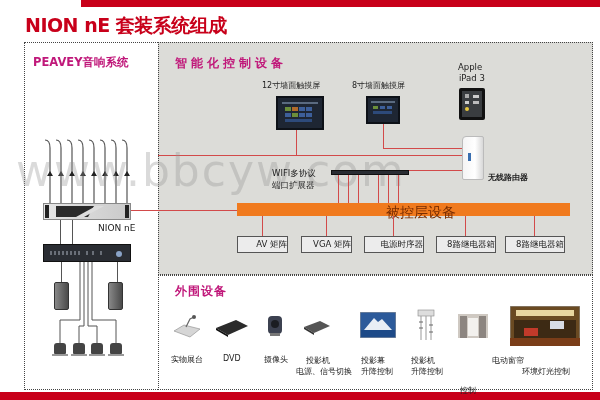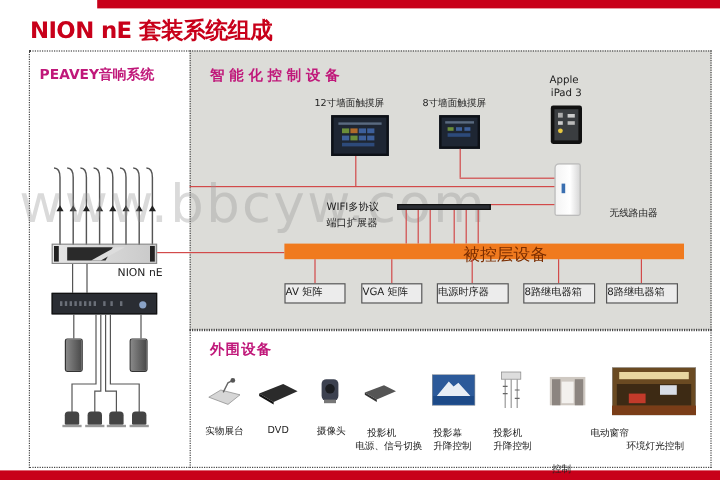--- a/index.html
+++ b/index.html
@@ -8,21 +8,21 @@
   .topbar{left:81px;top:0;width:519px;height:7px;background:#c8001a;}
   .botbar{left:0;top:392px;width:600px;height:8px;background:#c8001a;}
   .title{left:25px;top:13px;font-size:19px;font-weight:bold;color:#c8001a;letter-spacing:-0.5px;white-space:nowrap;}
   .panel-left{left:24px;top:42px;width:134px;height:348px;border:1px dotted #444;border-right:none;box-sizing:border-box;background:#fff;}
   .panel-ctrl{left:158px;top:42px;width:435px;height:233px;border:1px dotted #444;box-sizing:border-box;background:#dcdcd8;}
   .panel-ext{left:158px;top:275px;width:435px;height:115px;border:1px dotted #444;border-top:1px dotted #444;box-sizing:border-box;background:#fff;}
   .sec-title{font-weight:bold;color:#c0187a;white-space:nowrap;}
   .label{font-size:8px;color:#222;white-space:nowrap;text-align:center;}
   .line-r{background:#d24a4a;}
   .line-g{background:#555;}
-  .box{border:1px solid #555;background:#ececec;font-size:8.5px;color:#222;text-align:left;line-height:15px;height:15px;box-sizing:content-box;white-space:nowrap;}
+  .box{border:1px solid #555;background:#ececec;font-size:8.5px;color:#222;text-align:right;line-height:15px;height:15px;box-sizing:content-box;white-space:nowrap;}
   .orange{background:#f07a1e;}
   .screen{background:#1e2633;border:2px solid #0d1117;box-sizing:border-box;}
   .rack{background:#2a2d33;border:1px solid #111;box-sizing:border-box;}
   .nion{background:linear-gradient(90deg,#e6e6e6 0%,#c9c9c9 100%);border:1px solid #888;box-sizing:border-box;}
   .watermark{left:16px;top:145px;font-size:44px;color:rgba(150,150,150,0.35);letter-spacing:2px;white-space:nowrap;font-family:"DejaVu Sans",sans-serif;}
   .speaker{background:linear-gradient(90deg,#888,#4a4a4a);border:1px solid #333;box-sizing:border-box;border-radius:2px;}
   .ceiling{background:#444;border-radius:3px 3px 1px 1px;}
 </style>
 </head>
 <body>
@@ -156,21 +156,21 @@
       <rect x="14" y="7" width="6" height="3" fill="#ccc"></rect>
     <rect x="6" y="13" width="4" height="3" fill="#ccc"></rect>
       <rect x="14" y="13" width="6" height="3" fill="#bbb"></rect>
     <circle cx="8" cy="21" r="2" fill="#e8c840"></circle>
   </svg>
 </div>
 
 <div class="abs" style="left:462px;top:136px;width:22px;height:44px;background:linear-gradient(90deg,#f4f4f4,#ffffff 60%,#d8d8d8);border:1px solid #bbb;border-radius:4px 2px 2px 2px;box-sizing:border-box;">
   <div style="position:absolute;left:5px;top:16px;width:3px;height:8px;background:#3a6fb0;"></div>
 </div>
-<div class="abs label" style="left:508px;top:172px;">无线路由器</div>
+<div class="abs label" style="left:488px;top:172px;font-weight:bold;">无线路由器</div>
 
 <div class="abs line-r" style="left:296px;top:130px;width:1px;height:25px;"></div>
 <div class="abs line-r" style="left:158px;top:155px;width:304px;height:1px;"></div>
 <div class="abs line-r" style="left:383px;top:124px;width:1px;height:24px;"></div>
 <div class="abs line-r" style="left:383px;top:148px;width:79px;height:1px;"></div>
 <div class="abs line-r" style="left:400px;top:170px;width:62px;height:1px;"></div>
 
 <div class="abs watermark">www.bbcyw.com</div>
 
 <div class="abs label" style="left:272px;top:168px;font-size:8.5px;text-align:center;line-height:11px;">WIFI多协议</div>

